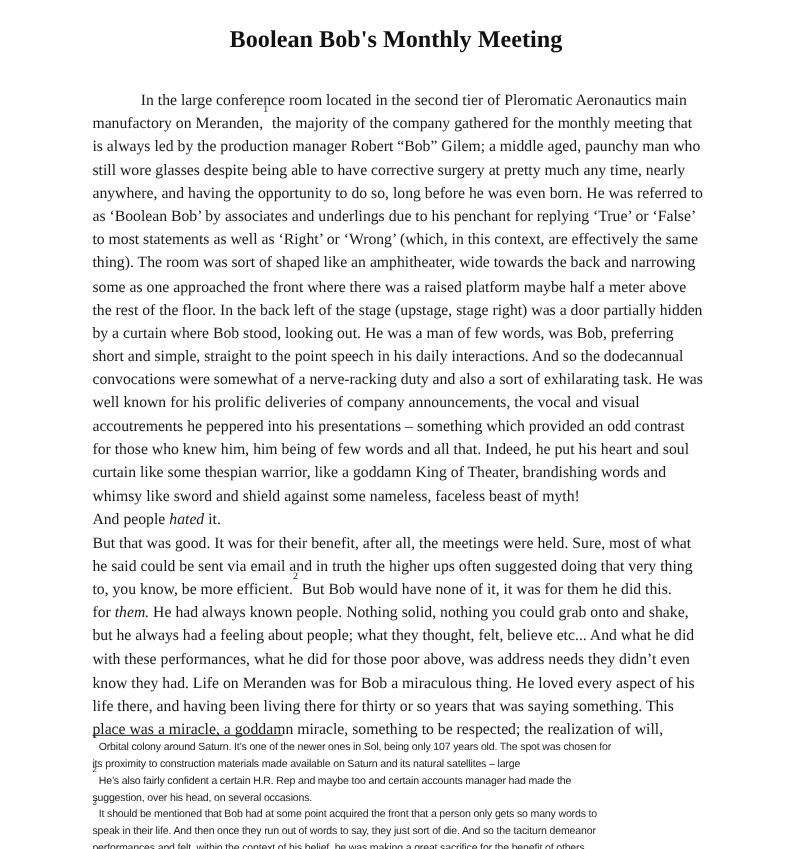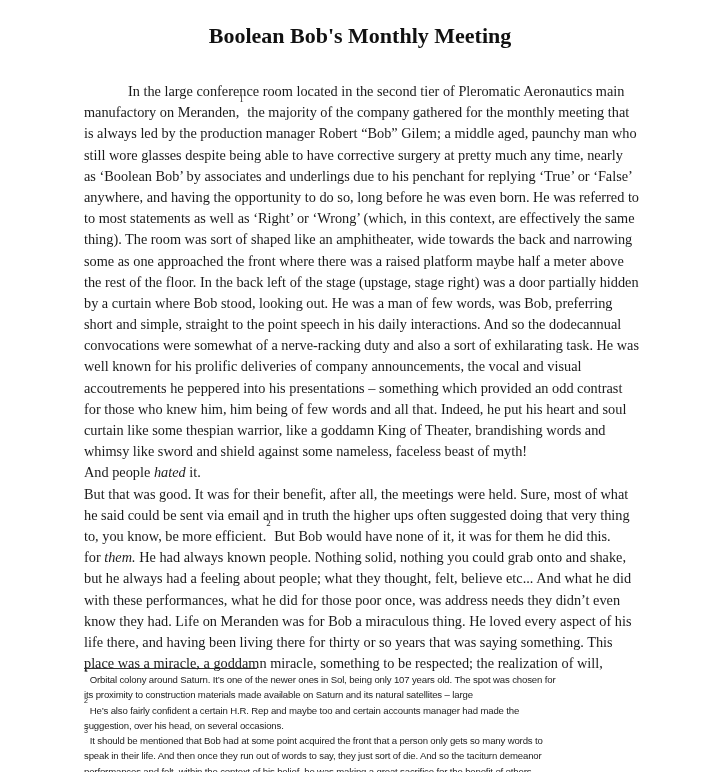--- a/index.html
+++ b/index.html
@@ -95,41 +95,41 @@
 <body>
 
 <div class="page">
   <div class="cut-title">Boolean Bob's Monthly Meeting</div>
 
   <div class="body-text" id="body-text">
       <span class="line indent"><span>In the large conference room located in the second tier of Pleromatic Aeronautics main</span></span>
       <span class="line"><span>manufactory on Meranden,</span><sup class="fn">1</sup><span> the majority of the company gathered for the monthly meeting that</span></span>
       <span class="line"><span>is always led by the production manager Robert “Bob” Gilem; a middle aged, paunchy man who</span></span>
       <span class="line"><span>still wore glasses despite being able to have corrective surgery at pretty much any time, nearly</span></span>
+      <span class="line"><span>anywhere, and having the opportunity to do so, long before he was even born. He was referred to</span></span>
       <span class="line"><span>as ‘Boolean Bob’ by associates and underlings due to his penchant for replying ‘True’ or ‘False’</span></span>
-      <span class="line"><span>anywhere, and having the opportunity to do so, long before he was even born. He was referred to</span></span>
       <span class="line"><span>to most statements as well as ‘Right’ or ‘Wrong’ (which, in this context, are effectively the same</span></span>
       <span class="line"><span>thing). The room was sort of shaped like an amphitheater, wide towards the back and narrowing</span></span>
       <span class="line"><span>some as one approached the front where there was a raised platform maybe half a meter above</span></span>
       <span class="line"><span>the rest of the floor. In the back left of the stage (upstage, stage right) was a door partially hidden</span></span>
       <span class="line"><span>by a curtain where Bob stood, looking out. He was a man of few words, was Bob, preferring</span></span>
       <span class="line"><span>short and simple, straight to the point speech in his daily interactions. And so the dodecannual</span></span>
       <span class="line"><span>convocations were somewhat of a nerve-racking duty and also a sort of exhilarating task. He was</span></span>
       <span class="line"><span>well known for his prolific deliveries of company announcements, the vocal and visual</span></span>
       <span class="line"><span>accoutrements he peppered into his presentations – something which provided an odd contrast</span></span>
       <span class="line"><span>for those who knew him, him being of few words and all that. Indeed, he put his heart and soul</span></span>
       <span class="line"><span>curtain like some thespian warrior, like a goddamn King of Theater, brandishing words and</span></span>
       <span class="line"><span>whimsy like sword and shield against some nameless, faceless beast of myth!</span></span>
       <span class="line"><span>And people </span><em>hated</em><span> it.</span></span>
       <span class="line"><span>But that was good. It was for their benefit, after all, the meetings were held. Sure, most of what</span></span>
       <span class="line"><span>he said could be sent via email and in truth the higher ups often suggested doing that very thing</span></span>
       <span class="line"><span>to, you know, be more efficient.</span><sup class="fn">2</sup><span> But Bob would have none of it, it was for them he did this.</span></span>
       <span class="line"><span>for </span><em>them.</em><span> He had always known people. Nothing solid, nothing you could grab onto and shake,</span></span>
       <span class="line"><span>but he always had a feeling about people; what they thought, felt, believe etc... And what he did</span></span>
-      <span class="line"><span>with these performances, what he did for those poor once, was address needs they didn’t even</span></span>
+      <span class="line"><span>with these performances, what he did for those poor above, was address needs they didn’t even</span></span>
       <span class="line"><span>know they had. Life on Meranden was for Bob a miraculous thing. He loved every aspect of his</span></span>
       <span class="line"><span>life there, and having been living there for thirty or so years that was saying something. This</span></span>
       <span class="line"><span>place was a miracle, a goddamn miracle, something to be respected; the realization of will,</span></span>
     </div>
 
   <div class="fn-rule"></div>
 
   <div class="footnotes" id="footnotes">
       <span class="fline"><sup>1</sup><span>Orbital colony around Saturn. It’s one of the newer ones in Sol, being only 107 years old. The spot was chosen for</span></span>
       <span class="fline"><span>its proximity to construction materials made available on Saturn and its natural satellites – large</span></span>

